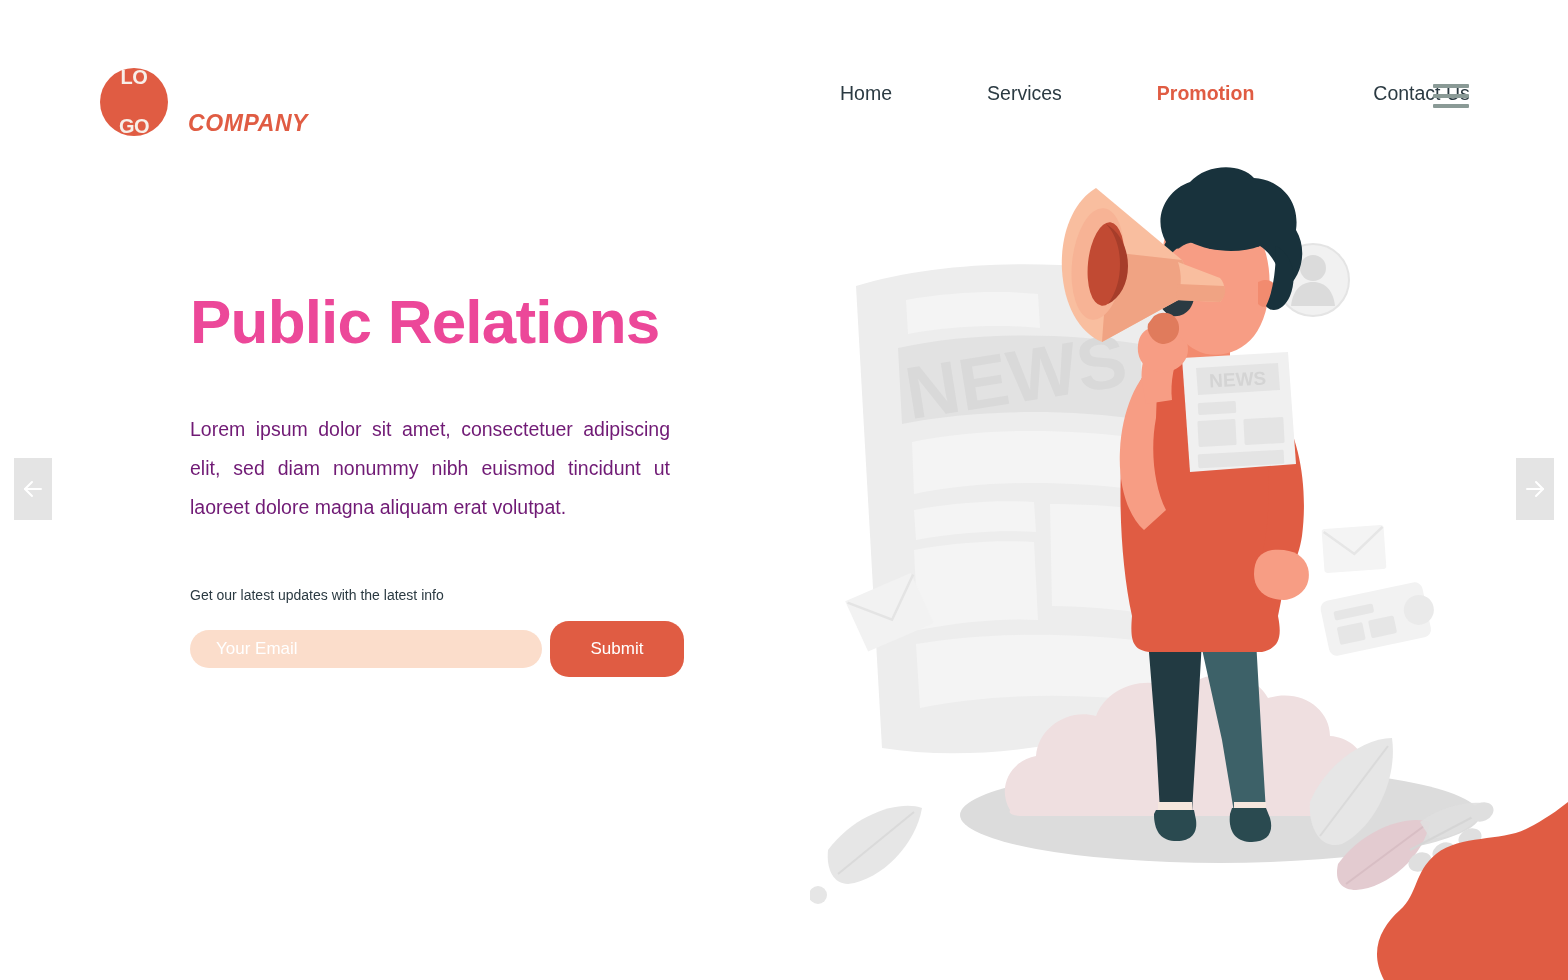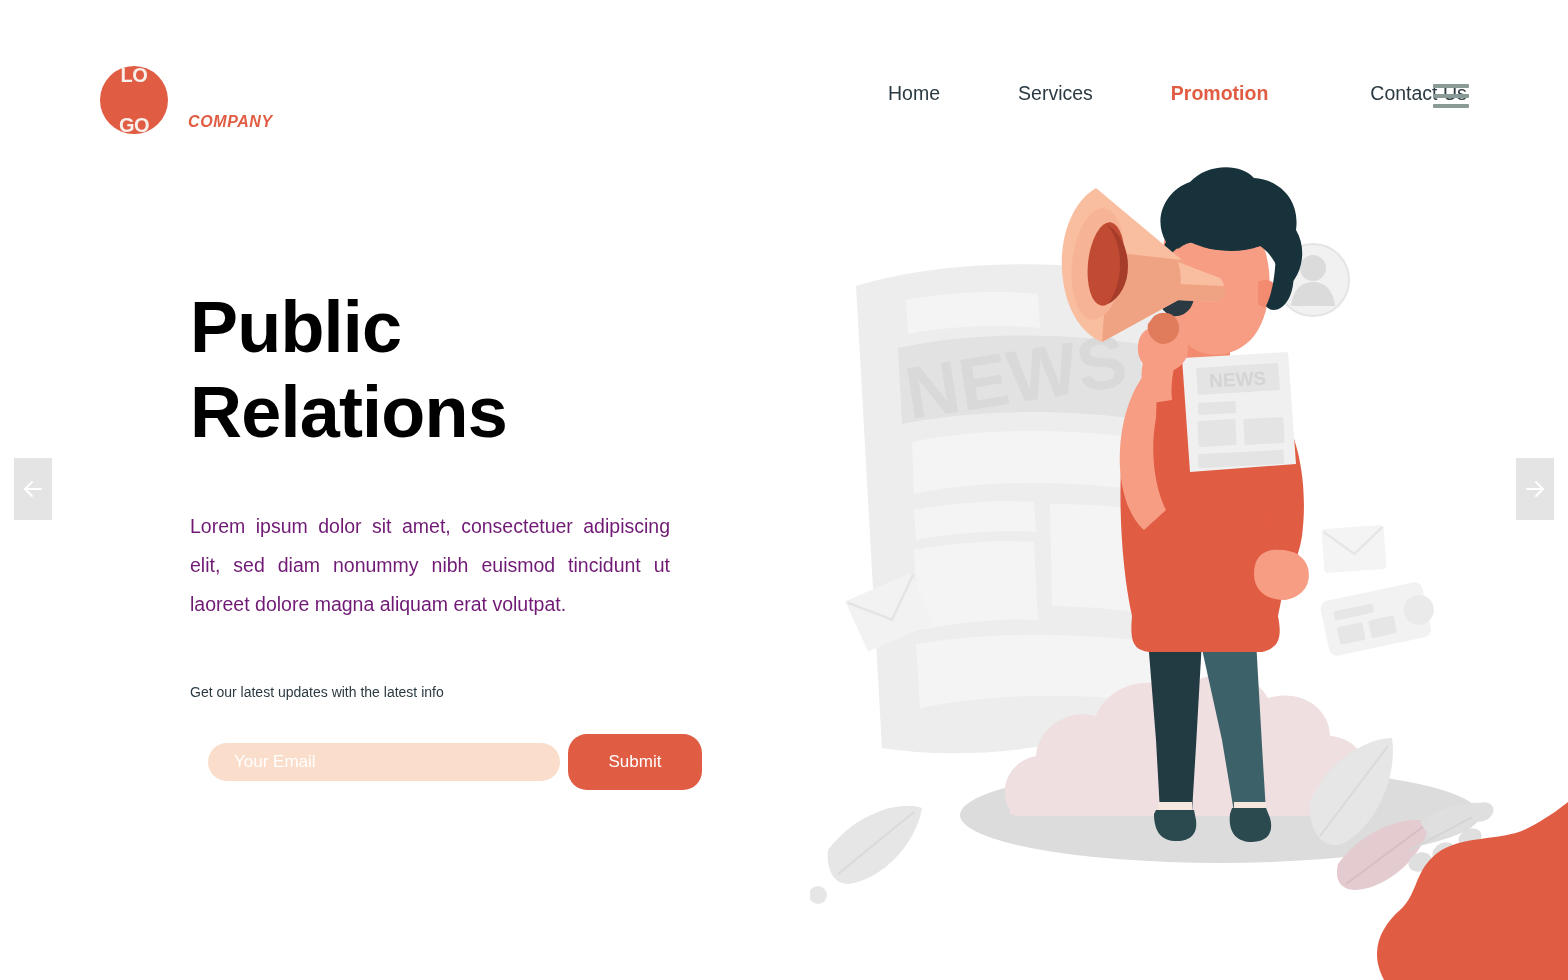--- a/index.html
+++ b/index.html
@@ -47,34 +47,34 @@
     line-height: 0.92;
   }
   .logo-line {
     color: #F7EFE9;
     font-size: 20px;
     font-weight: bold;
     letter-spacing: -0.5px;
   }
   .brand-name {
     color: #E05C43;
-    font-size: 16px;
+    font-size: 23px;
     font-weight: bold;
     font-style: italic;
     letter-spacing: 0.6px;
     margin-top: 44px;
   }
 
   .nav {
     position: absolute;
-    left: 888px;
+    left: 840px;
     top: 82px;
     display: flex;
     align-items: center;
-    gap: 0px;
+    gap: 17px;
   }
   .nav-item {
     color: #2B3A42;
     font-size: 19.5px;
     padding: 0 0;
     margin-right: 78px;
     white-space: nowrap;
     cursor: pointer;
   }
   .nav-item:last-of-type { margin-right: 0; margin-left: 24px; }
@@ -104,45 +104,44 @@
 
   
   .content {
     position: absolute;
     left: 190px;
     top: 285px;
     width: 530px;
     z-index: 30;
   }
   .headline {
-    color: #000000;
-    font-size: 72px;
+    color: #ec4899;
+    font-size: 62px;
     font-weight: bold;
     line-height: 1.18;
     letter-spacing: -0.8px;
   }
   .lede {
     margin-top: 52px;
     color: #701a75;
     font-size: 19.5px;
     line-height: 2.0;
     text-align: justify;
     width: 480px;
   }
   .form-label {
     margin-top: 60px;
     color: #2B3A42;
     font-size: 14px;
   }
   .form-row {
-    margin-top: 34px;
+    margin-top: 18px;
     display: flex;
     align-items: center;
     gap: 8px;
-    justify-content: center;
   }
   .email-input {
     width: 352px;
     height: 38px;
     border: none;
     outline: none;
     border-radius: 19px;
     background: #FBDDCB;
     padding: 0 26px;
     font-family: "Liberation Sans", sans-serif;

